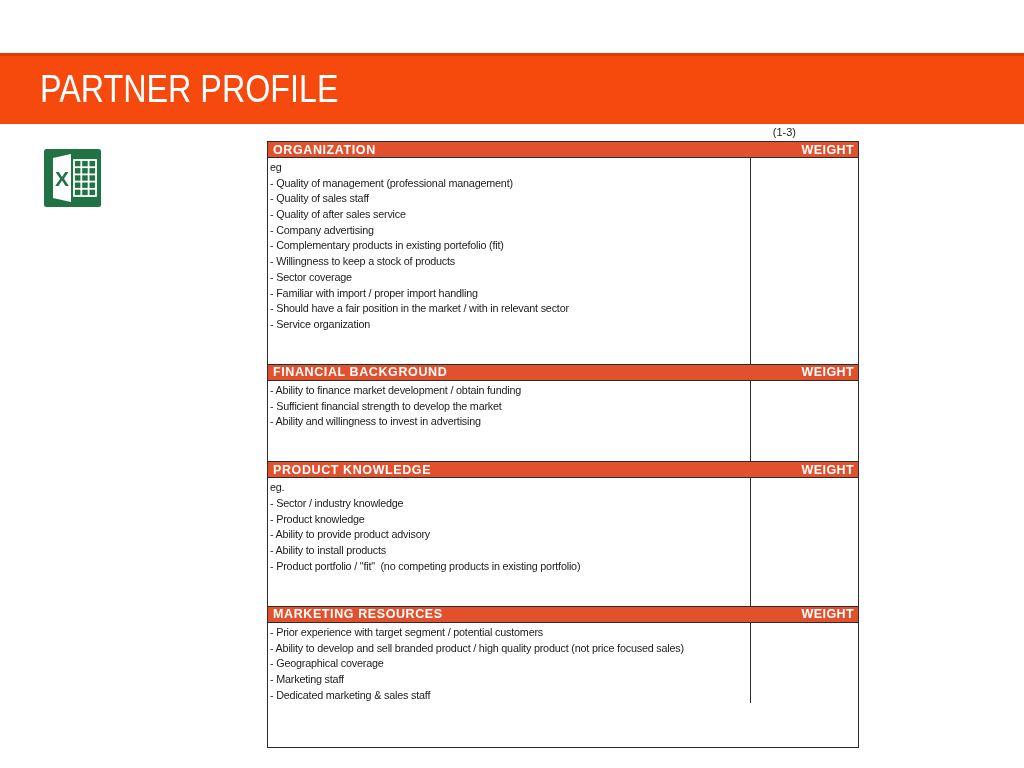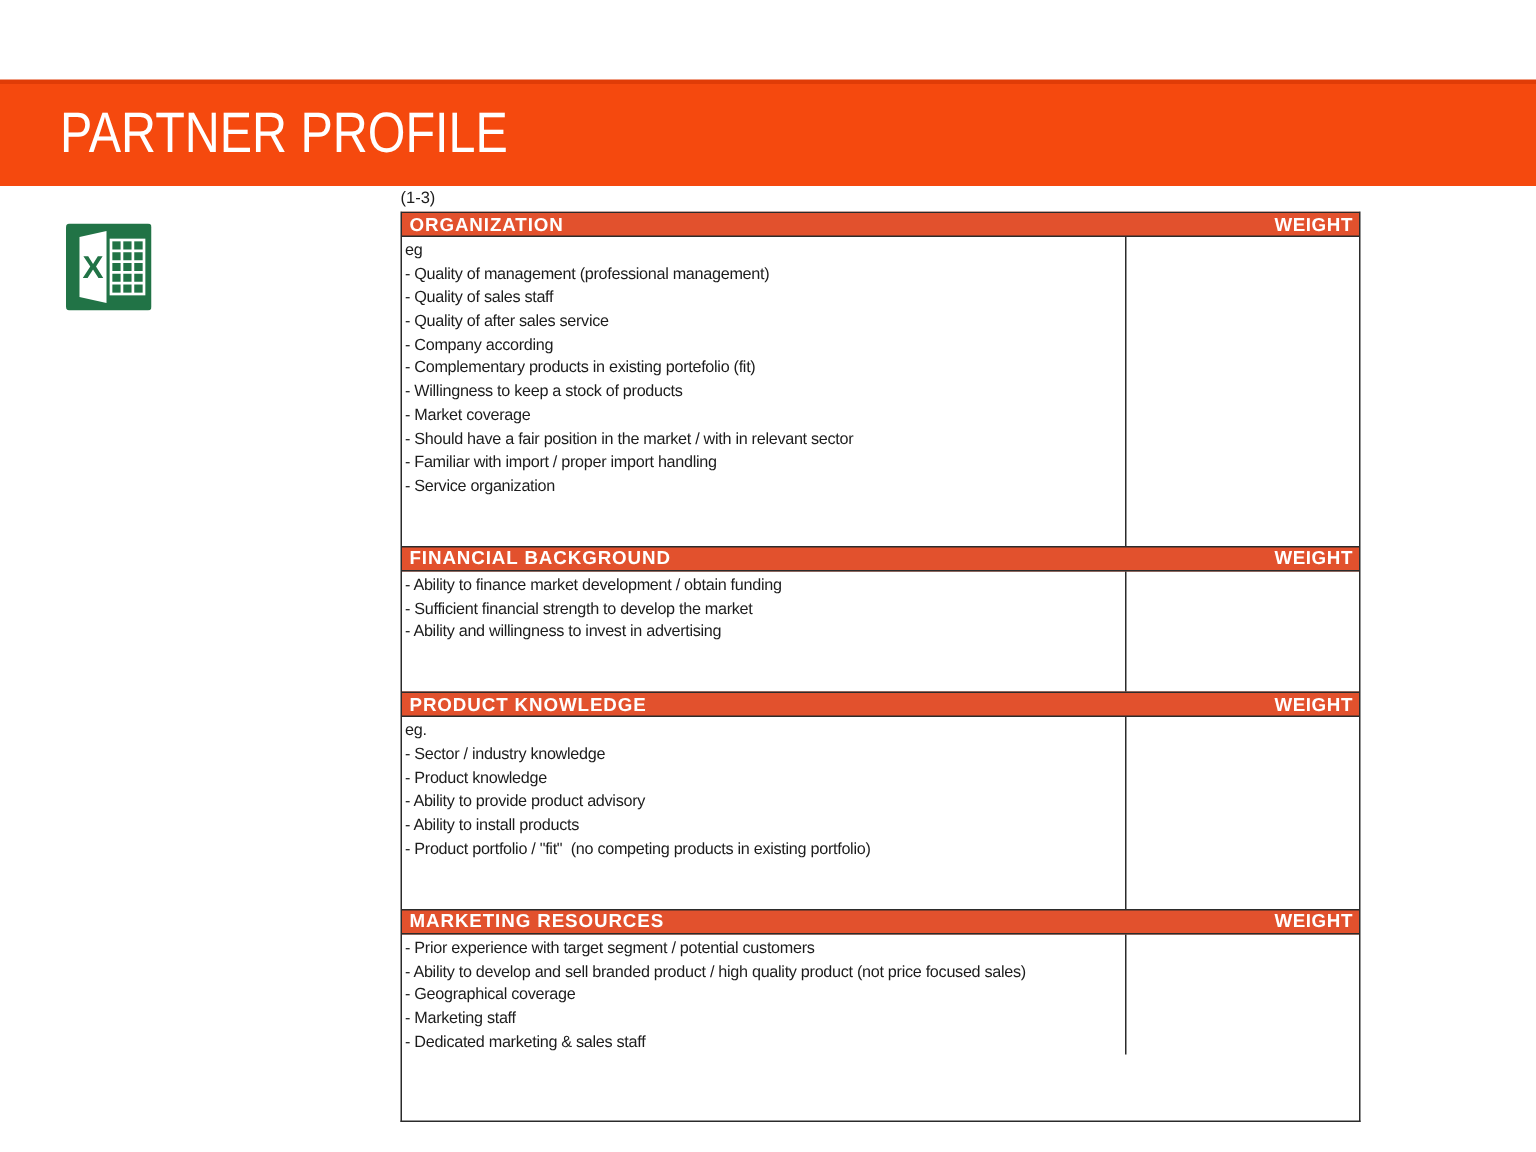--- a/index.html
+++ b/index.html
@@ -21,24 +21,24 @@
     text-align:right;
   }
   .title-text{
     position:absolute;left:40px;top:0;height:71px;line-height:73px;
     color:#ffffff;font-size:38px;font-weight:400;letter-spacing:0px;white-space:nowrap;
     transform:scaleX(0.85);transform-origin:left center;
   }
   .excel-icon{position:absolute;left:44px;top:149px;width:57px;height:58px;}
   .scale-note{
     position:absolute;left:267px;top:124px;width:529px;height:16px;
-    font-size:11px;color:var(--body_text);line-height:16px;
+    text-align:right;font-size:11px;color:var(--body_text);line-height:16px;
   }
   .profile-table{
-    position:absolute;left:267px;top:141px;width:640px;height:607px;
+    position:absolute;left:267px;top:141px;width:592px;height:607px;
     box-sizing:border-box;overflow:hidden;background:#ffffff;
     border-left:1px solid var(--table_border);
     border-right:1px solid var(--table_border);
     border-bottom:1px solid var(--table_border);
   }
   .sec-header{
     box-sizing:border-box;height:17px;
     border-top:1px solid var(--table_border);
     border-bottom:1px solid var(--table_border);
     background:var(--section_header_bg);
@@ -95,26 +95,26 @@
       <div class="sec-header">
         <span class="sec-title">ORGANIZATION</span>
         <span class="sec-weight">WEIGHT</span>
       </div>
       <div class="sec-body">
         <div class="sec-lines">
           <div class="line">eg</div>
           <div class="line">- Quality of management (professional management)</div>
           <div class="line">- Quality of sales staff</div>
           <div class="line">- Quality of after sales service</div>
-          <div class="line">- Company according</div>
+          <div class="line">- Company advertising</div>
           <div class="line">- Complementary products in existing portefolio (fit)</div>
           <div class="line">- Willingness to keep a stock of products</div>
-          <div class="line">- Market coverage</div>
+          <div class="line">- Sector coverage</div>
+          <div class="line">- Familiar with import / proper import handling</div>
           <div class="line">- Should have a fair position in the market / with in relevant sector</div>
-          <div class="line">- Familiar with import / proper import handling</div>
           <div class="line">- Service organization</div>
           <div class="line"></div>
           <div class="line"></div>
         </div>
         <div class="weight-cell"></div>
       </div>
     </div>
     <div class="section">
       <div class="sec-header">
         <span class="sec-title">FINANCIAL BACKGROUND</span>

